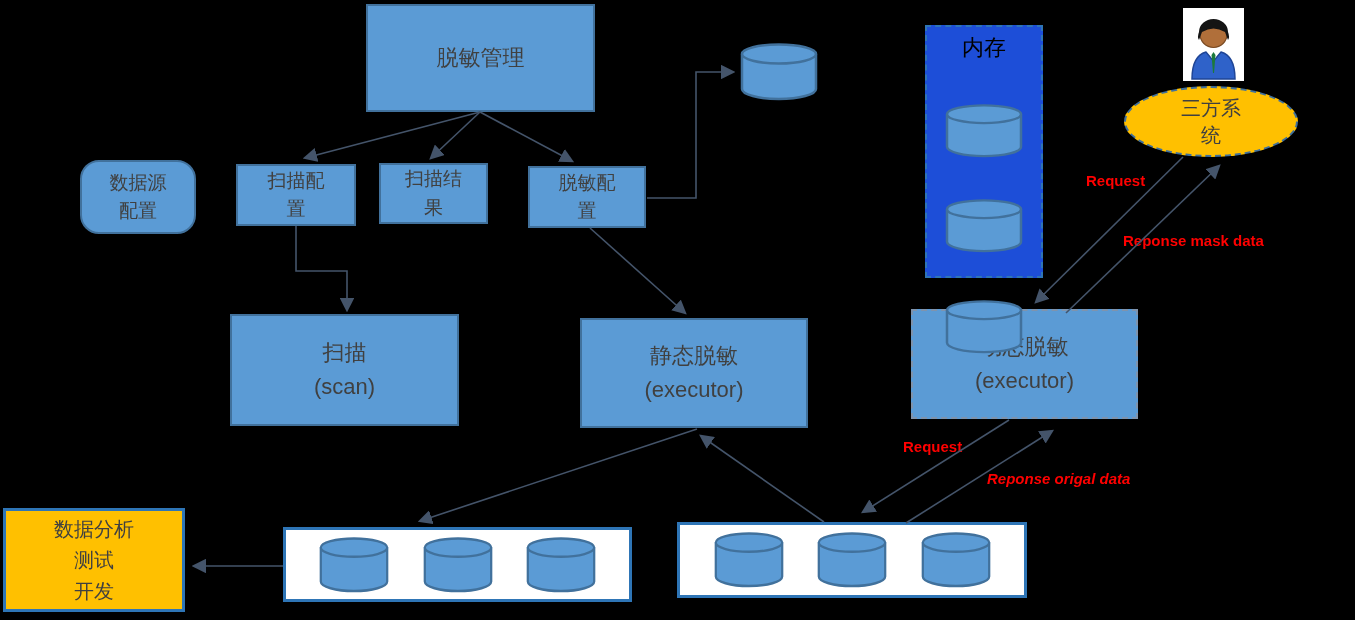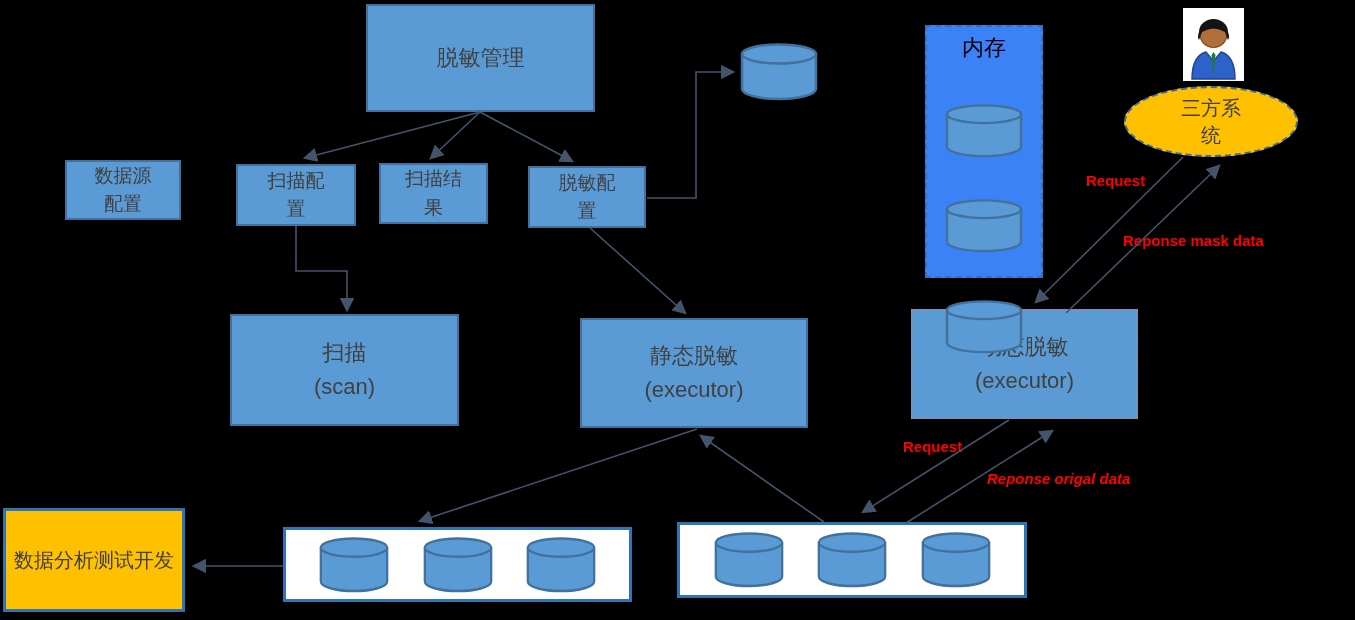--- a/index.html
+++ b/index.html
@@ -10,25 +10,25 @@
   #canvas{position:relative;width:1355px;height:620px;background:#000;overflow:hidden;
           font-family:"Liberation Sans","DejaVu Sans",sans-serif;}
   .node{position:absolute;background:var(--blue);border:2px solid var(--blueBorder);
         color:var(--txt);display:flex;flex-direction:column;align-items:center;
         justify-content:center;text-align:center;box-sizing:border-box;}
   .small{font-size:19px;line-height:1.5;}
   .big{font-size:22px;line-height:1.55;}
   .dashedNode{border:2px dashed #7F93AC;}
   .dbbox{position:absolute;background:#fff;border:3px solid var(--contBorder);
          box-sizing:border-box;display:flex;align-items:center;justify-content:space-evenly;}
-  .membox{position:absolute;background:#3b82f6;border:2px dashed var(--contBorder);
+  .membox{position:absolute;background:#1d4ed8;border:2px dashed var(--contBorder);
           box-sizing:border-box;display:flex;flex-direction:column;align-items:center;gap:27px;}
   .membox .title{font-size:22px;color:#000;margin-top:6px;}
   .yellowbox{position:absolute;background:var(--yellow);border:3px solid var(--contBorder);
-             color:var(--txt);font-size:20px;line-height:1.55;display:flex;
+             color:var(--txt);font-size:20px;line-height:1.55;display:flex;flex-direction:column;
              align-items:center;justify-content:center;text-align:center;box-sizing:border-box;}
   .ellipse{position:absolute;background:var(--yellow);border:2px dashed var(--blueBorder);
            border-radius:50%;color:var(--txt);font-size:20px;line-height:1.35;display:flex;
            flex-direction:column;align-items:center;justify-content:center;text-align:center;
            box-sizing:border-box;}
   .cyl{display:block;}
   .cyl-db{width:70px;height:56px;}
   .cyl-mem{width:78px;height:54px;margin-top:14px;}
   .cyl-top{position:absolute;width:78px;height:58px;}
   .redlabel{position:absolute;color:var(--red);font-size:15px;font-weight:bold;white-space:nowrap;}
@@ -59,21 +59,21 @@
     <line x1="1066" y1="313" x2="1219" y2="166" marker-end="url(#ah)"></line>
     <line x1="1009" y1="420" x2="863" y2="512" marker-end="url(#ah)"></line>
     <line x1="906" y1="523" x2="1052" y2="431" marker-end="url(#ah)"></line>
     <line x1="283" y1="566" x2="194" y2="566" marker-end="url(#ah)"></line>
   </svg>
 
   <div class="node big" style="left:366px;top:4px;width:229px;height:108px;">
     <div>脱敏管理</div>
   </div>
 
-  <div class="node small" style="left:65px;top:160px;width:116px;height:60px;">
+  <div class="node small" style="left:80px;top:160px;width:116px;height:74px;border-radius:19px;">
     <div>数据源</div>
     <div>配置</div>
   </div>
   <div class="node small" style="left:236px;top:164px;width:120px;height:62px;">
     <div>扫描配</div>
     <div>置</div>
   </div>
   <div class="node small" style="left:379px;top:163px;width:109px;height:61px;">
     <div>扫描结</div>
     <div>果</div>

